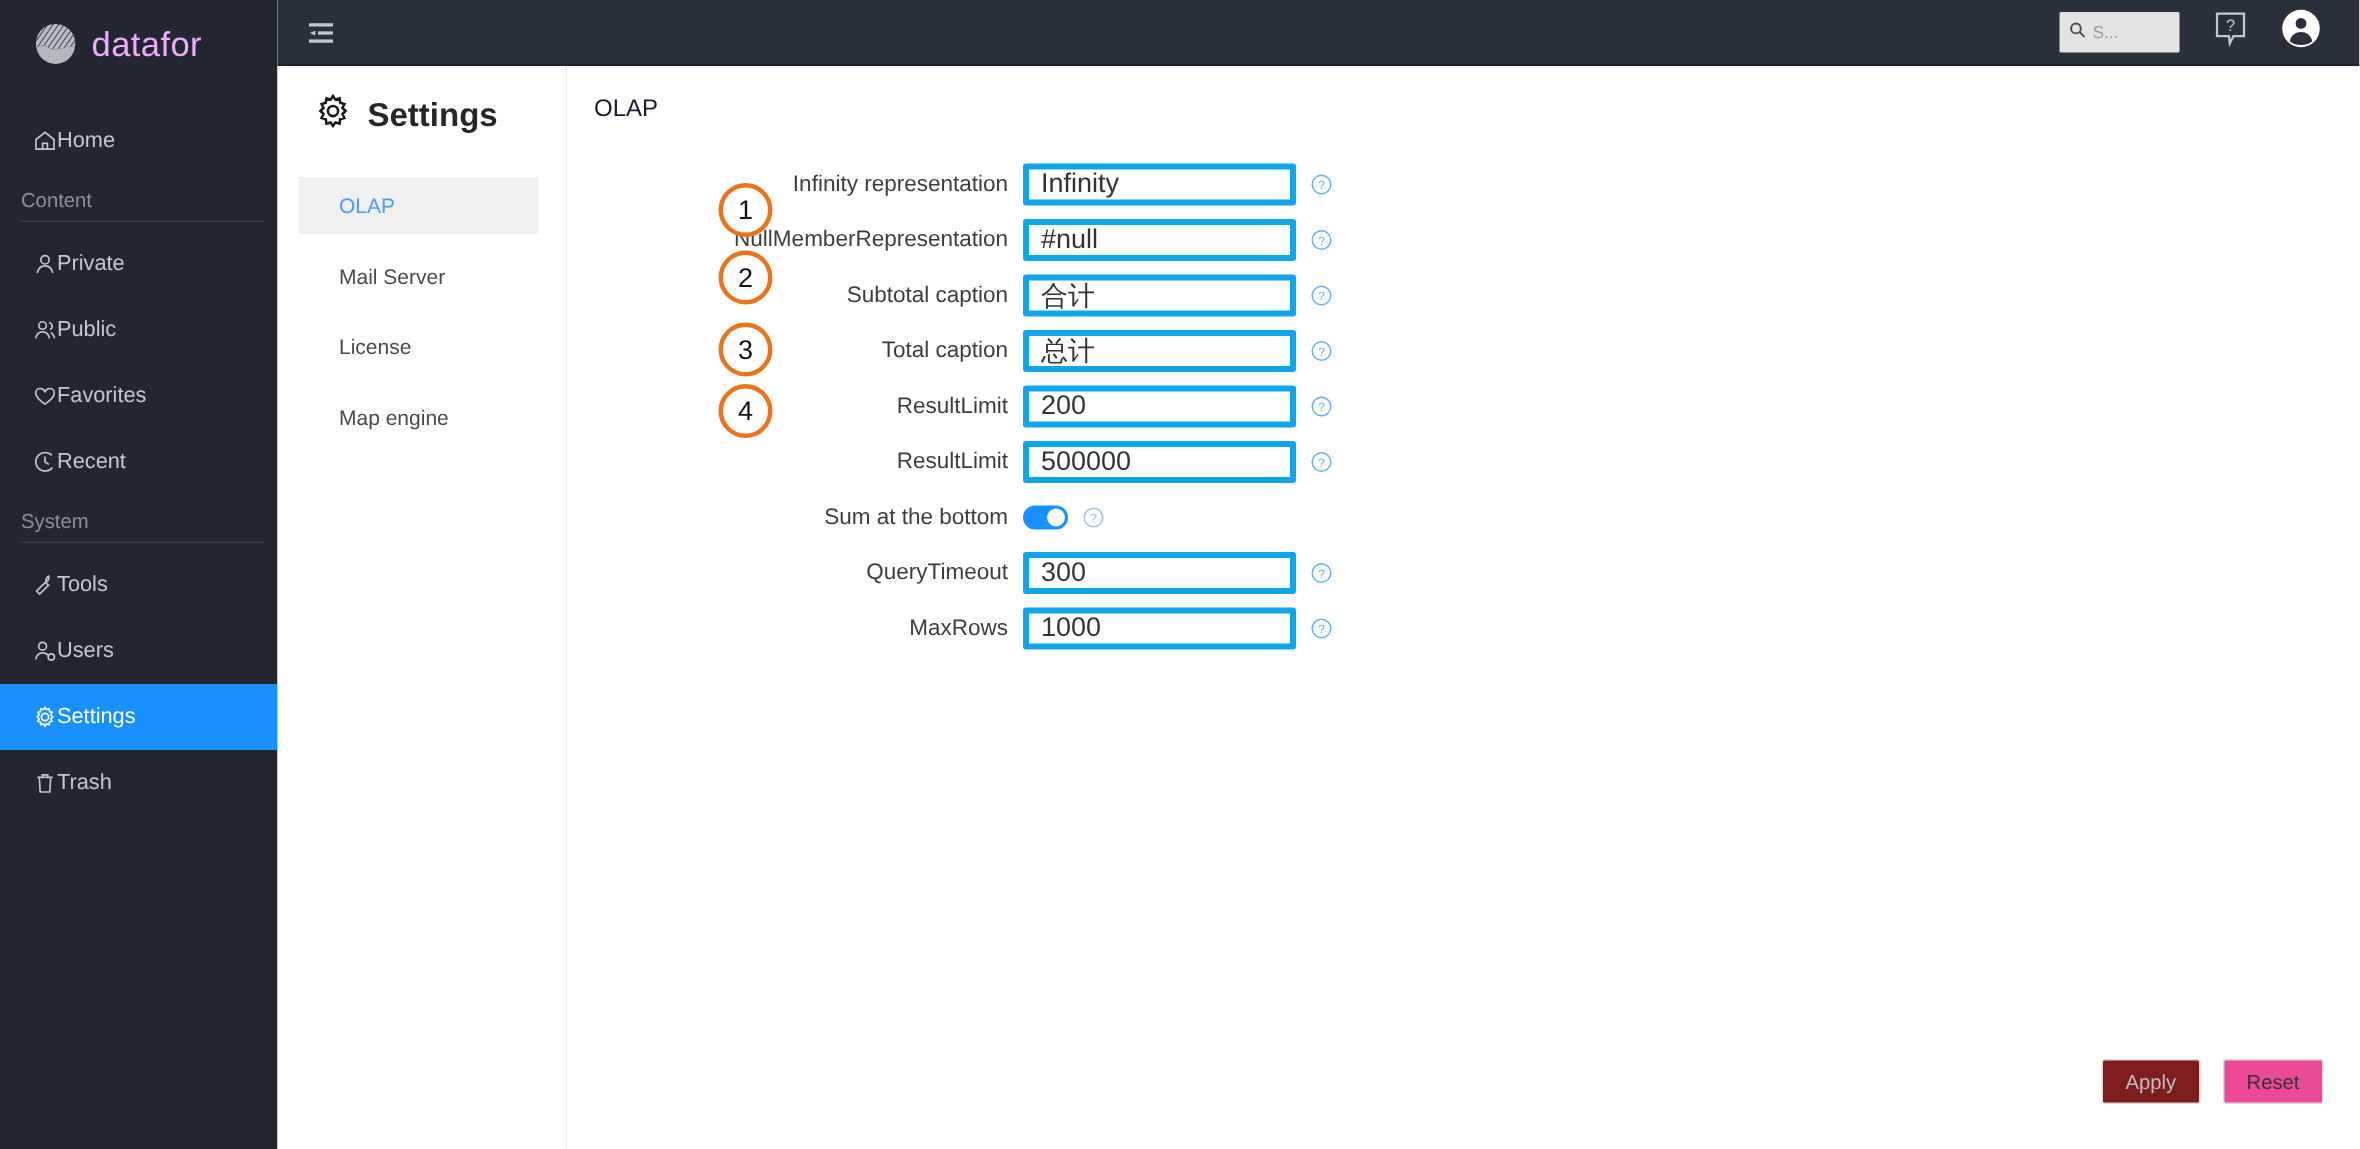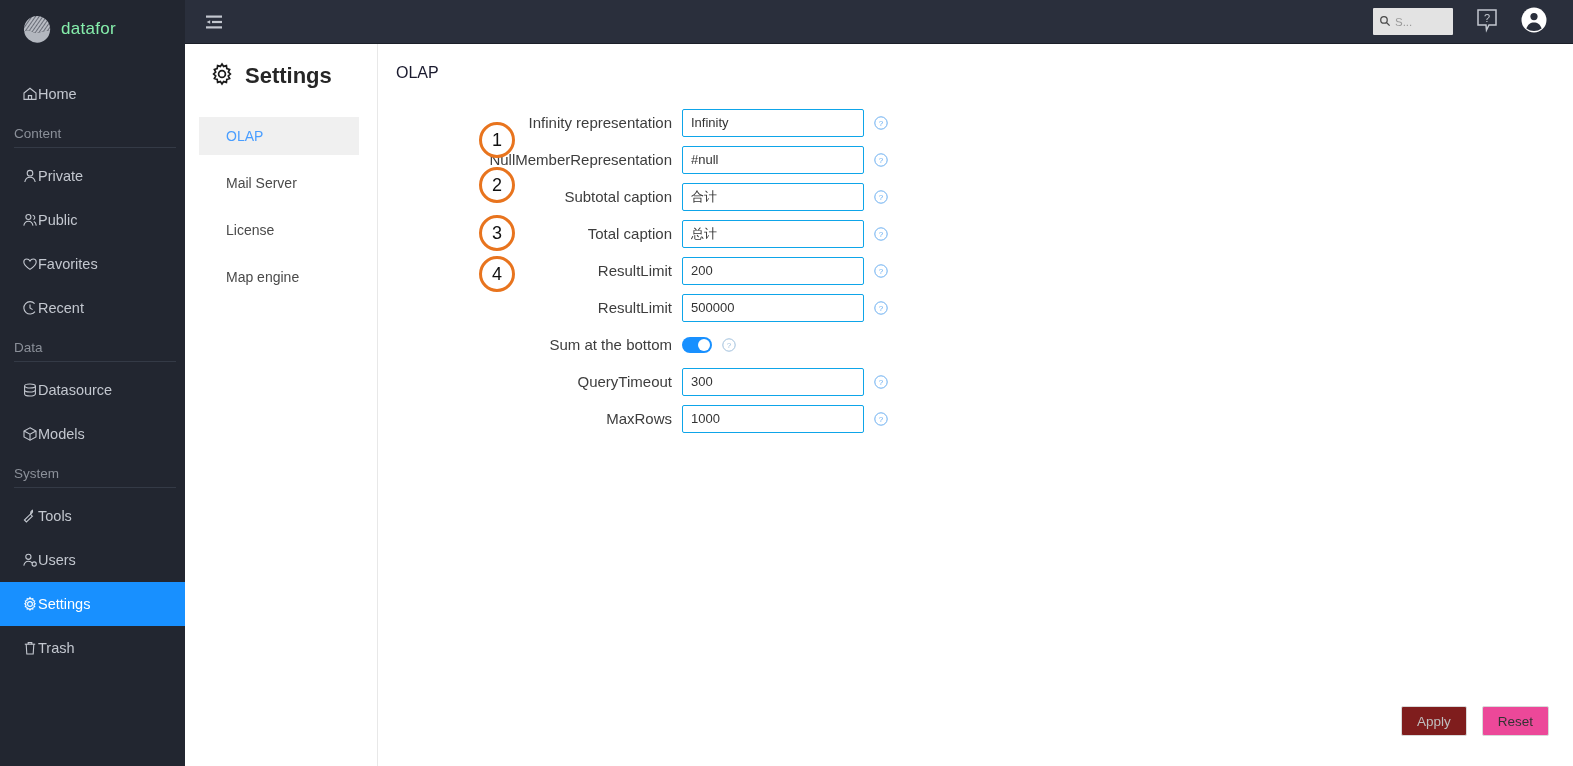--- a/index.html
+++ b/index.html
@@ -21,21 +21,21 @@
   .brand {
     height: 58px;
     display: flex; align-items: center;
     padding-left: 22px;
     gap: 9px;
   }
   .logo-mark {
     width: 30px; height: 30px; position: relative; flex: 0 0 30px;
   }
   .brand-name {
-    color: #86efac; font-size: 17px; letter-spacing: .3px;
+    color: #f0abfc; font-size: 23px; letter-spacing: .3px;
     font-weight: 400;
   }
   .nav-section-label {
     color: #8b9099; font-size: 13.5px;
     padding: 0 0 6px 14px;
   }
   .nav-divider {
     height: 1px; background: #343a46;
     margin: 0 9px 6px 14px;
   }
@@ -110,22 +110,22 @@
     display: flex; align-items: center;
     height: 37px; margin-bottom: 0;
   }
   .form-label {
     width: 304px; flex: 0 0 304px;
     text-align: right; padding-right: 10px;
     font-size: 15px; color: #3d3d3d;
   }
   .form-input {
     width: 182px; height: 28px;
-    border: 1px solid #0ea5e9; border-radius: 2px;
-    padding: 0 8px; font-size: 13px; color: #333;
+    border: 4px solid #0ea5e9; border-radius: 2px;
+    padding: 0 8px; font-size: 18px; color: #333;
     font-family: "Liberation Sans", sans-serif;
     background: #fff; outline: none;
   }
   .q-icon { margin-left: 10px; width: 14px; height: 14px; cursor: pointer; }
   .toggle {
     width: 30px; height: 16px; border-radius: 8px;
     background: #1890ff; position: relative; cursor: pointer;
   }
   .toggle::after {
     content: ""; position: absolute; right: 2px; top: 2px;
@@ -226,44 +226,20 @@
         <span class="ico">
           <svg viewBox="0 0 16 16" fill="none" stroke="#c3c7cf" stroke-width="1.1">
             <path d="M12.6 3.6 A6.2 6.2 0 1 0 13 11.6"></path>
               <path d="M8 4.4 V8 L10.6 9.6"></path>
           </svg>
         </span>
         <span>Recent</span>
       </div>
     </div>
 
-    <div class="nav-group">
-      <div class="nav-section-label">Data</div>
-      <div class="nav-divider"></div>
-      <div class="nav-item">
-        <span class="ico">
-          <svg viewBox="0 0 16 16" fill="none" stroke="#c3c7cf" stroke-width="1.1">
-            <ellipse cx="8" cy="4" rx="5.4" ry="2"></ellipse>
-              <path d="M2.6 4 V12 C2.6 13.1 5 14 8 14 C11 14 13.4 13.1 13.4 12 V4"></path>
-            <path d="M2.6 8 C2.6 9.1 5 10 8 10 C11 10 13.4 9.1 13.4 8"></path>
-          </svg>
-        </span>
-        <span>Datasource</span>
-      </div>
-      <div class="nav-item">
-        <span class="ico">
-          <svg viewBox="0 0 16 16" fill="none" stroke="#c3c7cf" stroke-width="1.1">
-            <path d="M8 1.8 L14 5 V11 L8 14.2 L2 11 V5 Z"></path>
-              <path d="M2 5 L8 8.2 L14 5"></path>
-              <path d="M8 8.2 V14.2"></path>
-          </svg>
-        </span>
-        <span>Models</span>
-      </div>
-    </div>
 
     <div class="nav-group">
       <div class="nav-section-label">System</div>
       <div class="nav-divider"></div>
       <div class="nav-item">
         <span class="ico">
           <svg viewBox="0 0 16 16" fill="none" stroke="#c3c7cf" stroke-width="1.1">
             <path d="M10.4 2.2 A3.4 3.4 0 0 0 10.4 8.2 L4.4 14 L2.4 12 L8.4 6.2 A3.4 3.4 0 0 0 10.4 2.2 Z"></path>
           </svg>
         </span>

